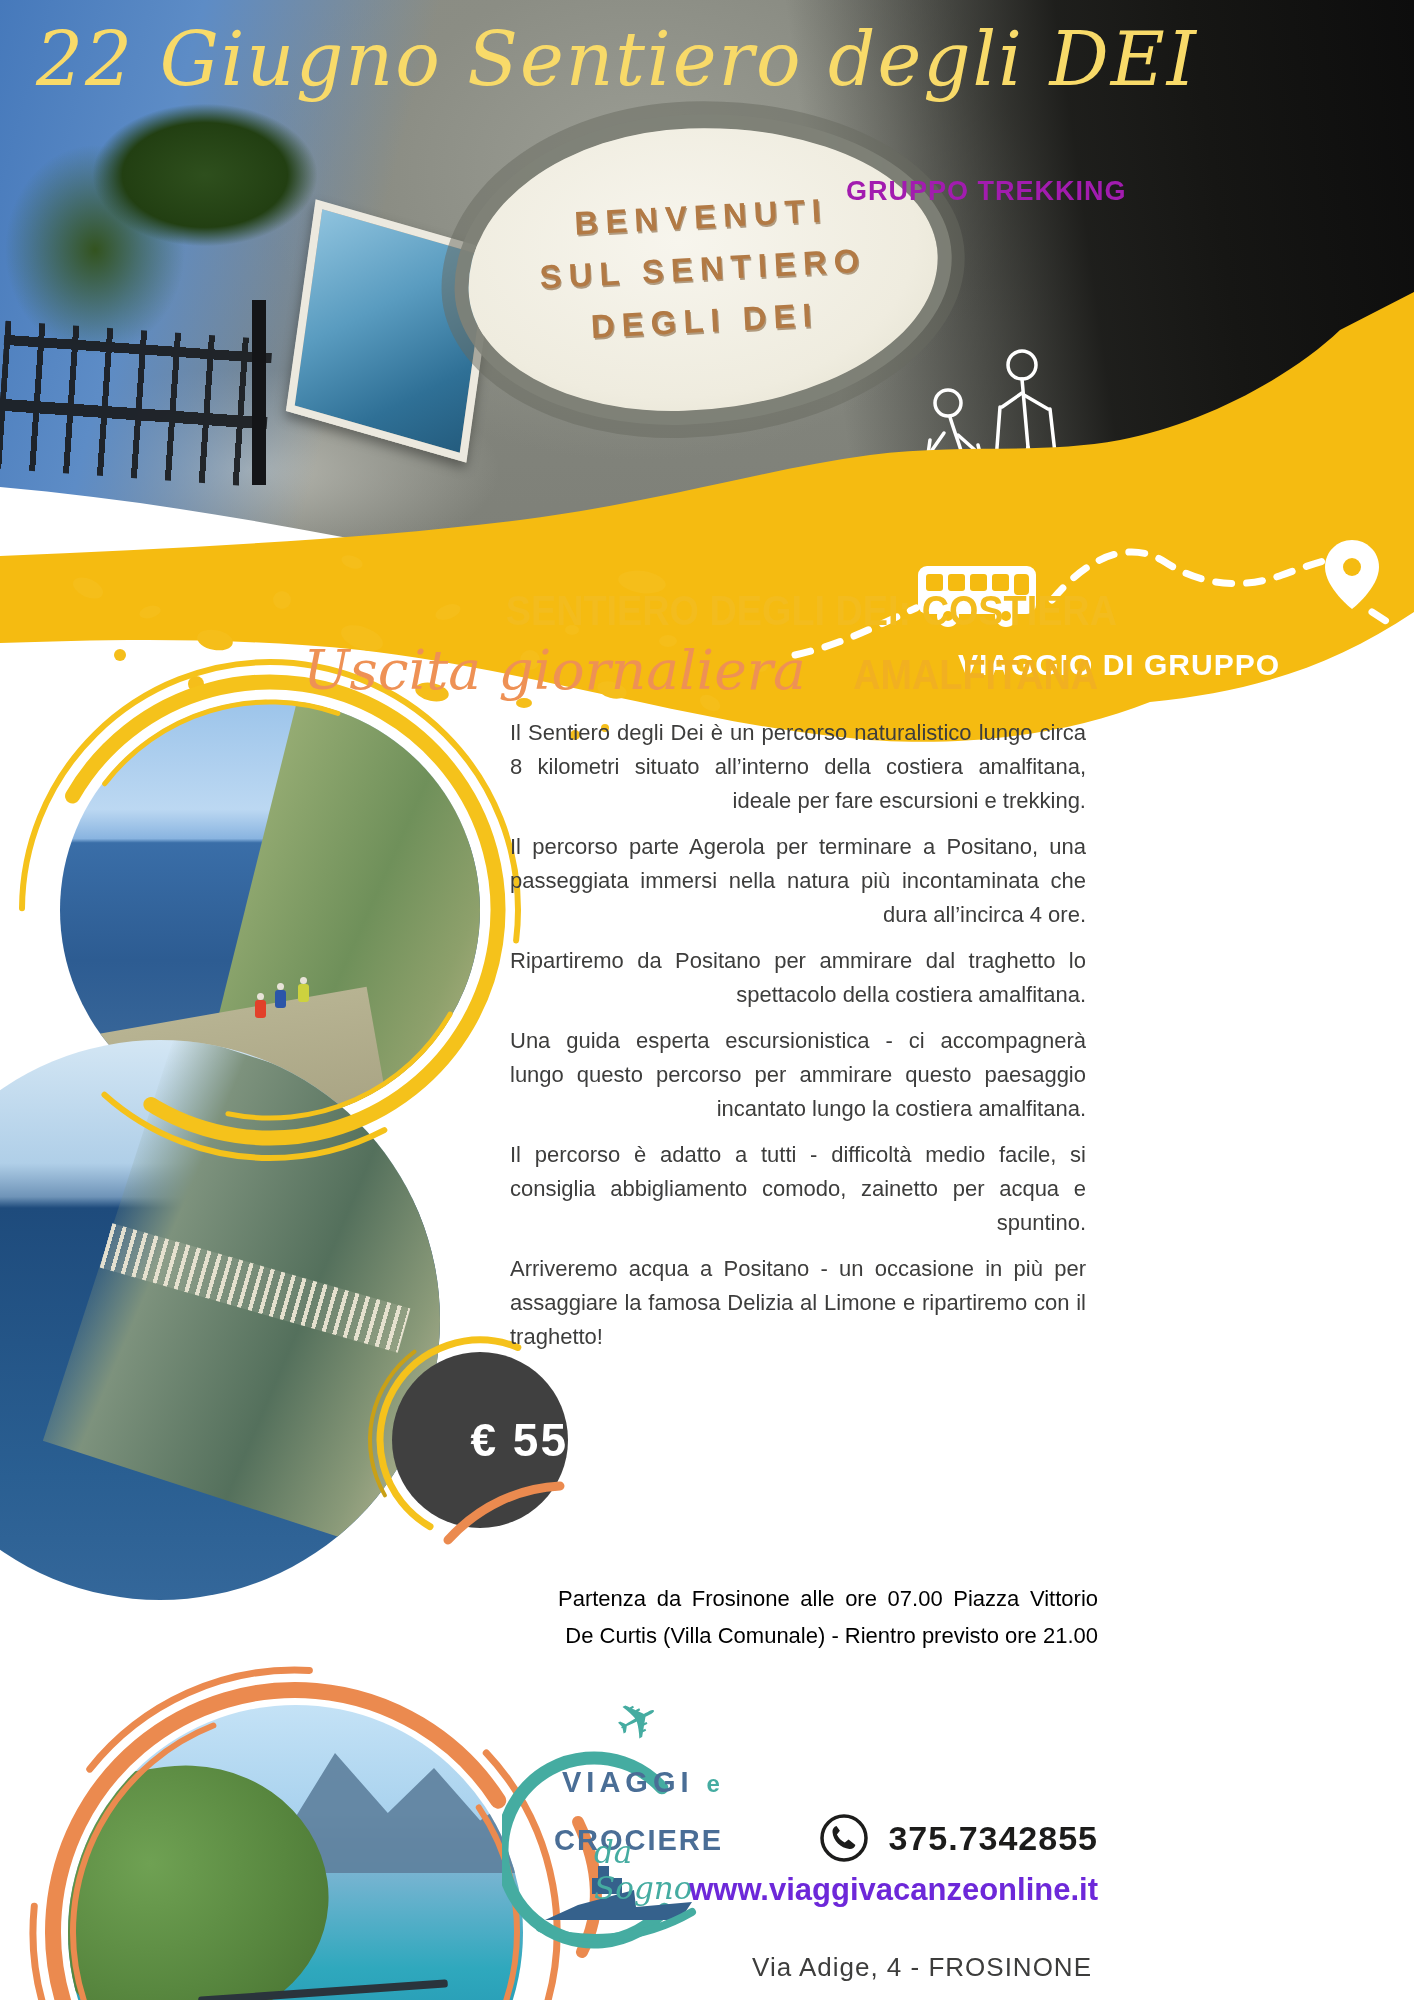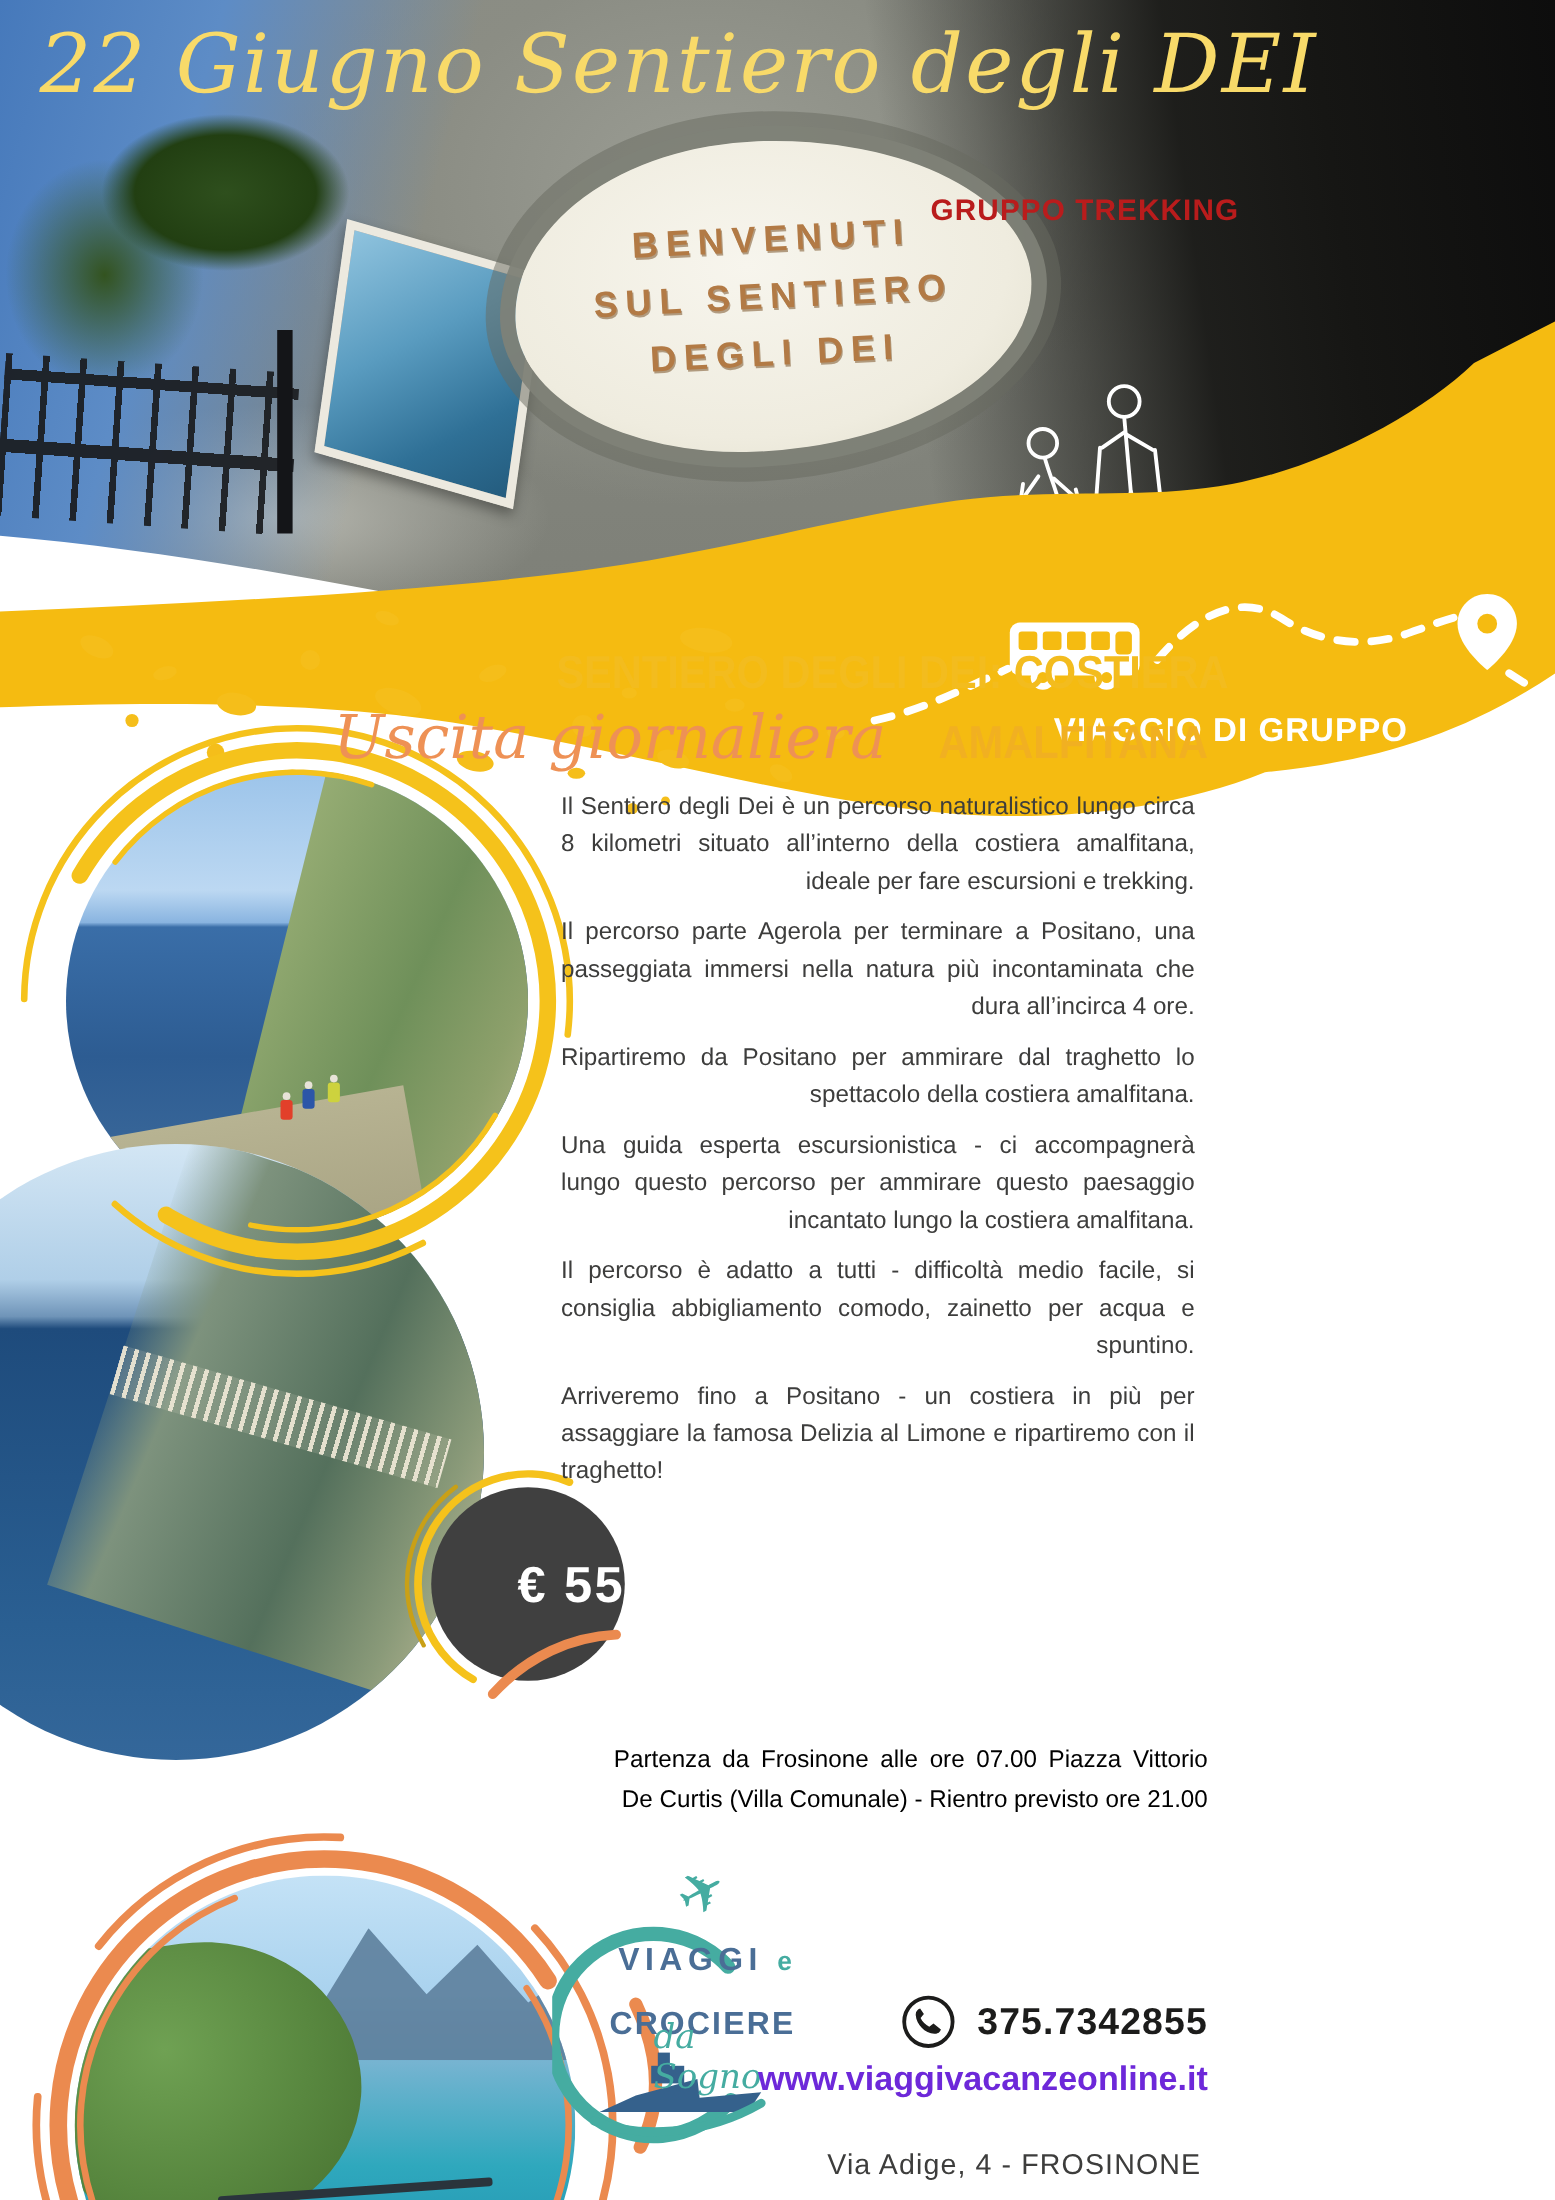--- a/index.html
+++ b/index.html
@@ -24,21 +24,21 @@
   .info-board{position:absolute;left:298px;top:224px;width:170px;height:198px;z-index:2;
     transform:rotate(8deg) skewY(8deg);border:8px solid #ece9df;box-shadow:0 6px 12px rgba(0,0,0,.35);
     background:linear-gradient(140deg,#8fc3de 0%,#5a9cc0 40%,#2f7096 75%,#245c7e 100%);}
   .stone-sign{position:absolute;left:468px;top:128px;width:470px;height:282px;z-index:2;
     background:radial-gradient(ellipse at 45% 40%,#f7f5ed 0%,#efecdf 65%,#e0ddcb 100%);
     border-radius:48% 52% 55% 45% / 55% 48% 52% 45%;
     box-shadow:0 0 0 14px rgba(128,130,120,.9),0 0 0 27px rgba(104,106,96,.5);
     transform:rotate(-2deg);display:flex;flex-direction:column;justify-content:center;}
   .stone-sign p{margin:0;text-align:center;font-weight:700;font-size:33px;line-height:52px;
     letter-spacing:7px;color:#b27a45;text-shadow:1px 2px 0 rgba(122,83,42,.55);transform:rotate(-1deg);}
-  .grupo-label{position:absolute;left:846px;top:176px;z-index:6;color:#b91c1c;font-weight:700;
+  .grupo-label{position:absolute;left:846px;top:176px;z-index:6;color:#a21caf;font-weight:700;
     font-size:27px;letter-spacing:1px;}
   .script-title{position:absolute;left:36px;top:16px;z-index:6;white-space:nowrap;
     font-family:"DejaVu Serif",serif;font-style:italic;font-weight:400;
     font-size:74px;color:#F8DA69;letter-spacing:2px;}
   
   .headline{position:absolute;left:440px;top:586px;width:658px;z-index:6;text-align:right;}
   .headline .h1{display:block;font-weight:700;font-size:42px;line-height:50px;color:#F3BC1E;
     letter-spacing:0;transform:scaleX(.9);transform-origin:right center;white-space:nowrap;}
   .headline .row2{display:flex;justify-content:flex-end;align-items:baseline;gap:20px;margin-top:2px;}
   .headline .script2{font-family:"DejaVu Serif",serif;font-style:italic;font-size:55px;
@@ -244,21 +244,21 @@
       <span class="h2">AMALFITANA</span>
     </div>
   </div>
 
   <div class="bodycol">
       <p>Il Sentiero degli Dei è un percorso naturalistico lungo circa 8 kilometri situato all’interno della costiera amalfitana, ideale per fare escursioni e trekking.</p>
       <p>Il percorso parte Agerola per terminare a Positano, una passeggiata immersi nella natura più incontaminata che dura all’incirca 4 ore.</p>
       <p>Ripartiremo da Positano per ammirare dal traghetto lo spettacolo della costiera amalfitana.</p>
       <p>Una guida esperta escursionistica - ci accompagnerà lungo questo percorso per ammirare questo paesaggio incantato lungo la costiera amalfitana.</p>
       <p>Il percorso è adatto a tutti - difficoltà medio facile, si consiglia abbigliamento comodo, zainetto per acqua e spuntino.</p>
-      <p>Arriveremo fino a Positano - un costiera in più per assaggiare la famosa Delizia al Limone e ripartiremo con il traghetto!</p>
+      <p>Arriveremo acqua a Positano - un occasione in più per assaggiare la famosa Delizia al Limone e ripartiremo con il traghetto!</p>
     </div>
 
   <div class="departure">Partenza da Frosinone alle ore 07.00 Piazza Vittorio De Curtis (Villa Comunale) - Rientro previsto ore 21.00</div>
 
   <div class="logo">
     <svg width="220" height="300" viewBox="0 0 220 300">
       <circle cx="92" cy="160" r="92" fill="none" stroke="#45ACA1" stroke-width="13" stroke-linecap="round" stroke-dasharray="445 133" transform="rotate(40 92 160)"></circle>
       <text x="118" y="52" font-family="DejaVu Sans, sans-serif" font-size="52" fill="#45ACA1" transform="rotate(-28 130 40)">✈</text>
       <g transform="translate(38,196)">
         <rect x="58" y="-20" width="11" height="14" fill="#35618C"></rect>

